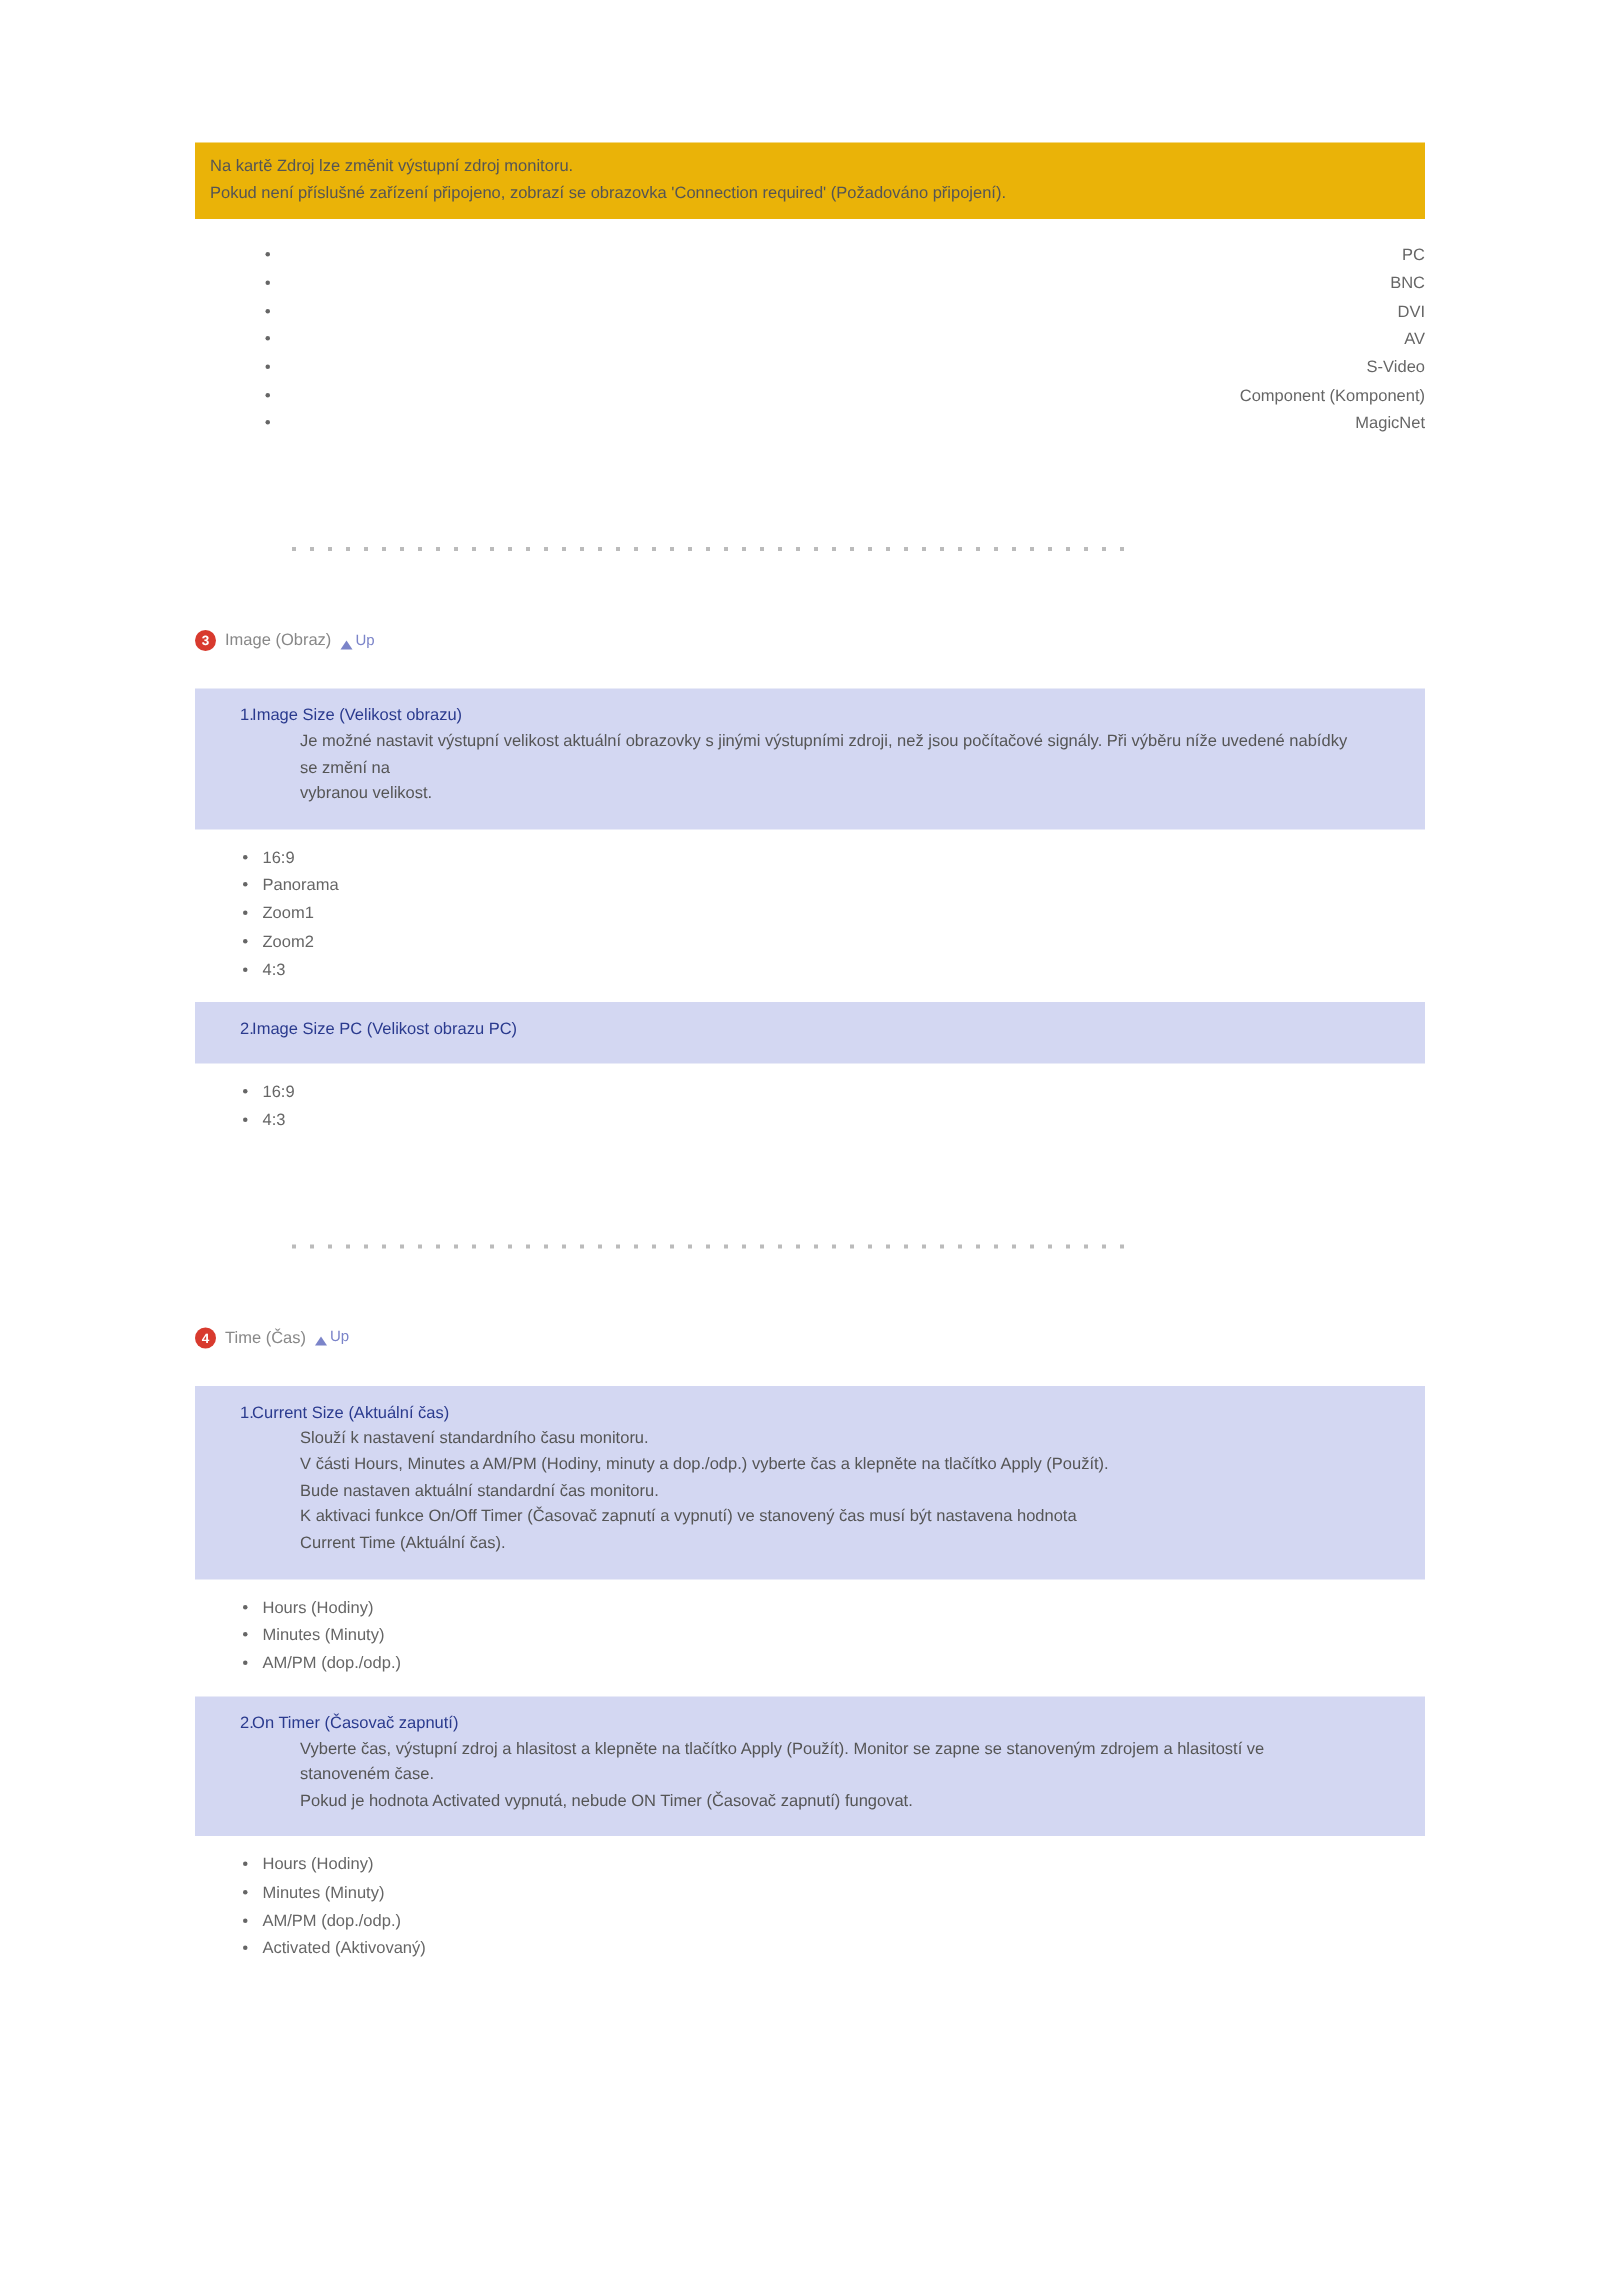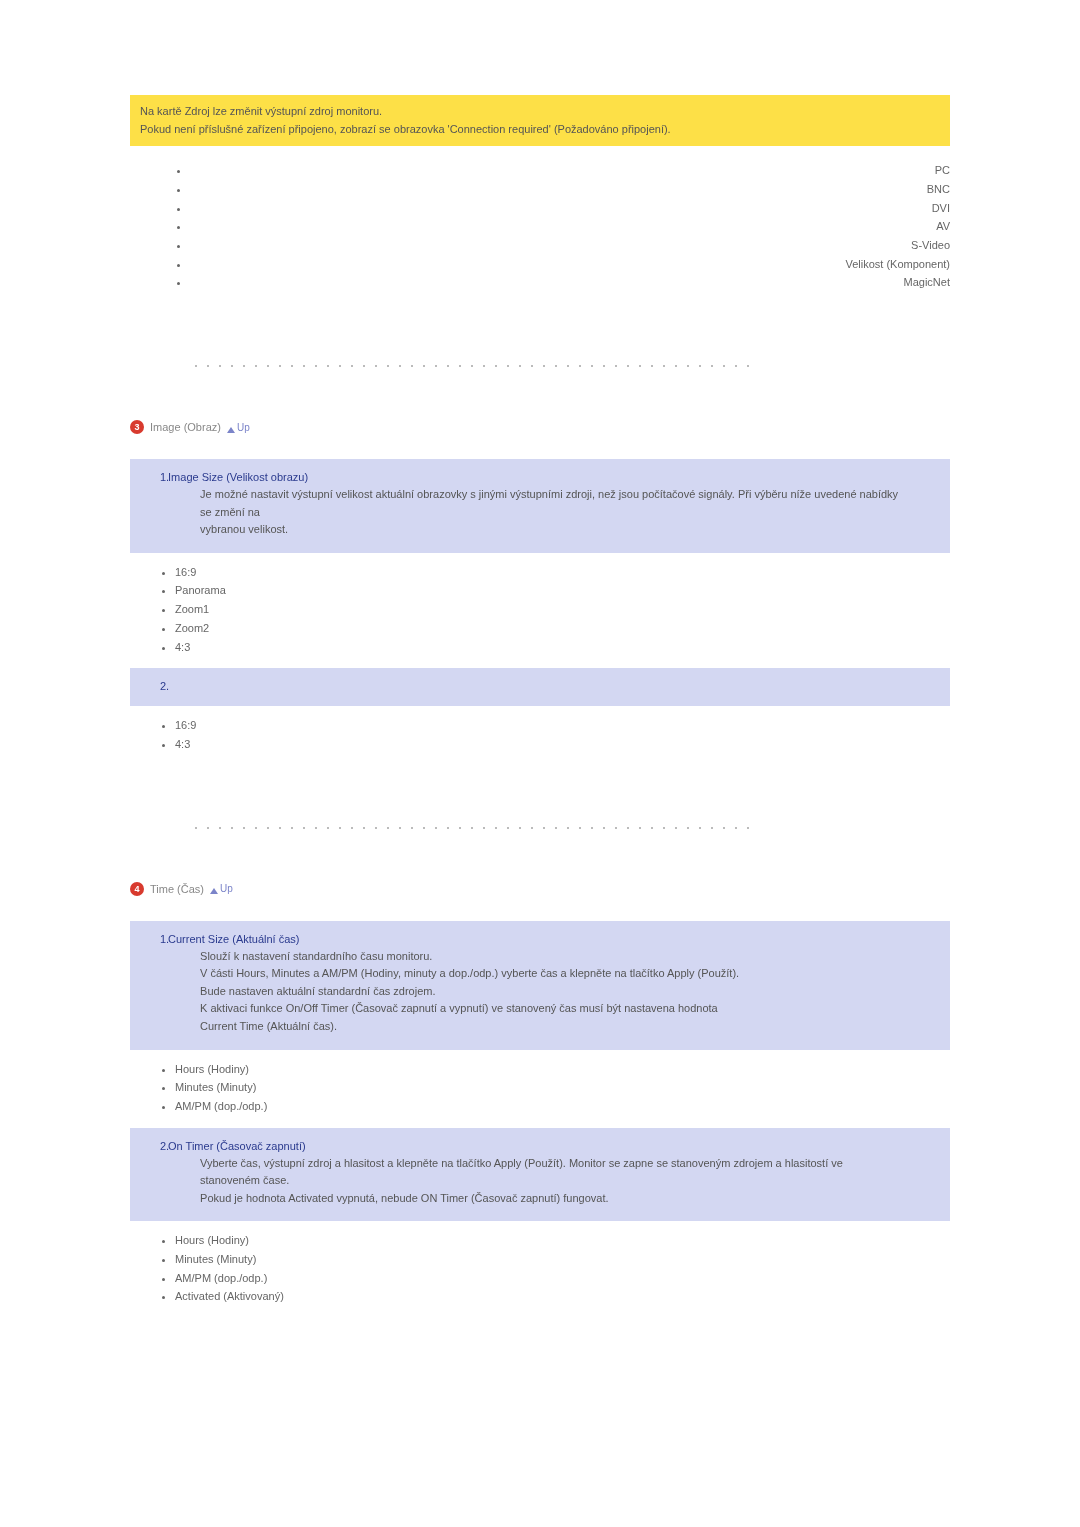--- a/index.html
+++ b/index.html
@@ -7,21 +7,21 @@
     font-family: Verdana, Geneva, sans-serif;
     font-size: 11px;
     color: #666;
     background: #fff;
     width: 1080px;
   }
   .content {
     padding: 95px 130px 40px 130px;
   }
   .intro-box {
-    background: #fde047;
+    background: #eab308;
     padding: 8px 10px;
     line-height: 1.6;
     color: #555;
     margin-bottom: 15px;
   }
   ul.plain {
     list-style: disc;
     padding-left: 60px;
     line-height: 1.7;
     color: #666;
@@ -114,21 +114,21 @@
     <div>Na kartě Zdroj lze změnit výstupní zdroj monitoru.</div>
     <div>Pokud není příslušné zařízení připojeno, zobrazí se obrazovka 'Connection required' (Požadováno připojení).</div>
   </div>
 
   <ul class="plain">
     <li>PC</li>
     <li>BNC</li>
     <li>DVI</li>
     <li>AV</li>
     <li>S-Video</li>
-    <li>Velikost (Komponent)</li>
+    <li>Component (Komponent)</li>
     <li>MagicNet</li>
   </ul>
 
   <div class="divider"></div>
 
   <div class="section-header">
     <span class="badge">3</span>
     <span>Image (Obraz)</span>
     <span class="up-link">
       <span class="up-triangle"></span>
@@ -151,20 +151,21 @@
     <li>16:9</li>
     <li>Panorama</li>
     <li>Zoom1</li>
     <li>Zoom2</li>
     <li>4:3</li>
   </ul>
 
   <div class="info-box">
     <span class="num">2.</span>
     <span class="body">
+      <div class="title">Image Size PC (Velikost obrazu PC)</div>
     </span>
   </div>
 
   <ul class="options">
     <li>16:9</li>
     <li>4:3</li>
   </ul>
 
   <div class="divider"></div>
 
@@ -177,21 +178,21 @@
     </span>
   </div>
 
   <div class="info-box">
     <span class="num">1.</span>
     <span class="body">
       <div class="title">Current Size (Aktuální čas)</div>
       <div class="desc">
         <span>Slouží k nastavení standardního času monitoru.</span><br>
         <span>V části Hours, Minutes a AM/PM (Hodiny, minuty a dop./odp.) vyberte čas a klepněte na tlačítko Apply (Použít).</span><br>
-        <span>Bude nastaven aktuální standardní čas zdrojem.</span><br>
+        <span>Bude nastaven aktuální standardní čas monitoru.</span><br>
         <span>K aktivaci funkce On/Off Timer (Časovač zapnutí a vypnutí) ve stanovený čas musí být nastavena hodnota</span><br>
         <span>Current Time (Aktuální čas).</span>
       </div>
     </span>
   </div>
 
   <ul class="options">
     <li>Hours (Hodiny)</li>
     <li>Minutes (Minuty)</li>
     <li>AM/PM (dop./odp.)</li>

